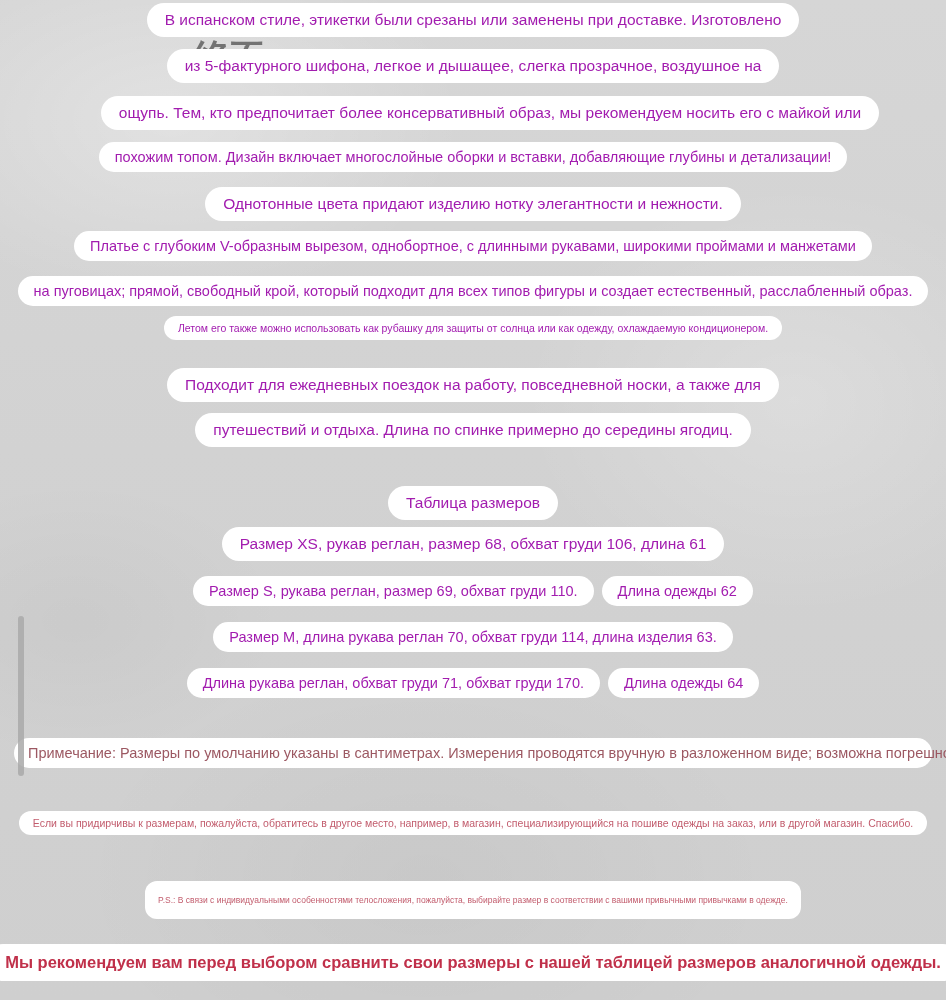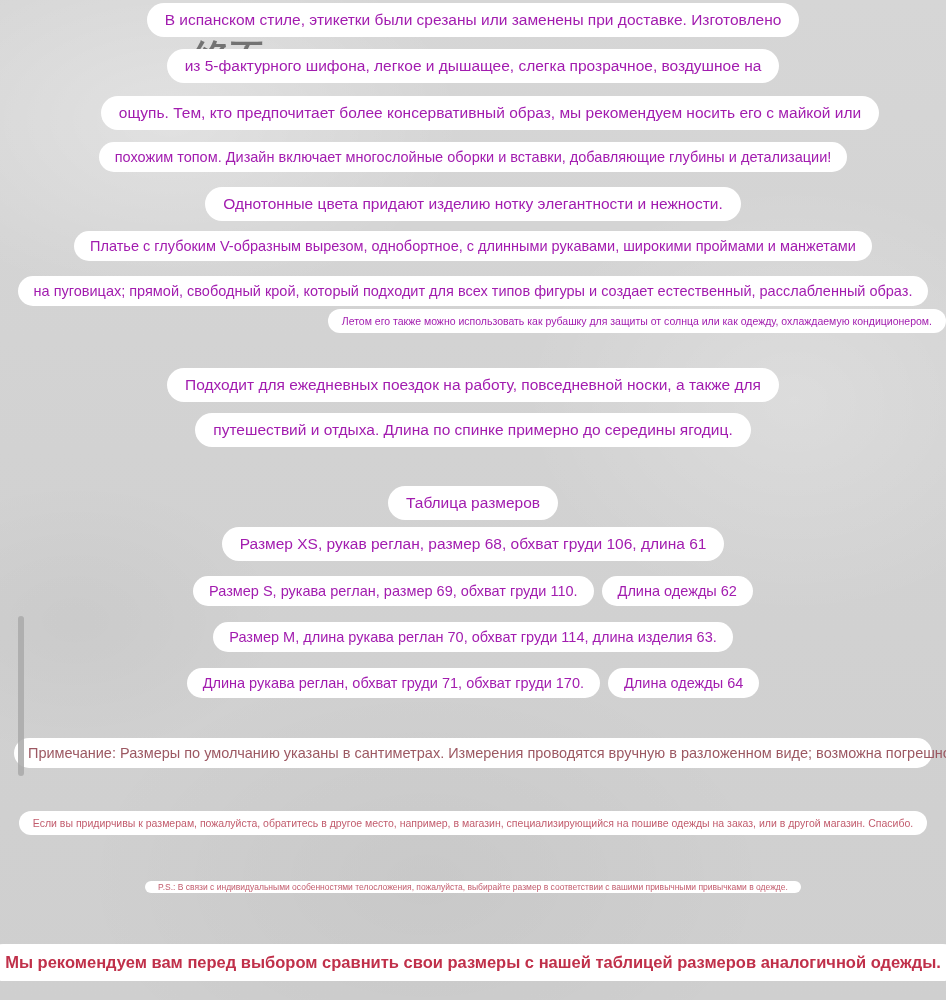--- a/index.html
+++ b/index.html
@@ -76,21 +76,21 @@
     white-space: nowrap;
     box-sizing: border-box;
     display: inline-block;
     box-shadow: 0 0 0 rgba(0,0,0,0);
   }
 
   
   .s-lg   { font-size: 15.5px; padding: 8px 18px; border-radius: 17px; }
   .s-md   { font-size: 14.5px; padding: 7px 16px; border-radius: 16px; }
   .s-sm   { font-size: 10.5px; padding: 6px 14px; border-radius: 13px; }
-  .s-xs   { font-size: 8.5px;  padding: 1px 13px; border-radius: 12px; }
+  .s-xs   { font-size: 8.5px;  padding: 14px 13px; border-radius: 12px; }
   .s-note { font-size: 14.5px; padding: 7px 14px; border-radius: 15px; }
   .s-final{ font-size: 16.5px; padding: 9px 20px; border-radius: 18px; font-weight: 700; }
 
   
   .c-dark  { color: #a21caf; }
   .c-note  { color: #9c5862; }
   .c-pink  { color: #c25c6d; }
   .c-red   { color: #c0304a; }
 
   
@@ -127,21 +127,21 @@
   </div>
 
   <div class="row" style="top:231px;">
     <span class="pill s-md c-dark">Платье с глубоким V-образным вырезом, однобортное, с длинными рукавами, широкими проймами и манжетами</span>
   </div>
 
   <div class="row" style="top:276px;align-items:flex-end;">
     <span class="pill s-md c-dark">на пуговицах; прямой, свободный крой, который подходит для всех типов фигуры и создает естественный, расслабленный образ.</span>
   </div>
 
-  <div class="row" style="top:309px;justify-content:flex-end;">
+  <div class="row" style="top:316px;">
     <span class="pill s-sm c-dark">Летом его также можно использовать как рубашку для защиты от солнца или как одежду, охлаждаемую кондиционером.</span>
   </div>
 
   <div class="row" style="top:368px;">
     <span class="pill s-lg c-dark">Подходит для ежедневных поездок на работу, повседневной носки, а также для</span>
   </div>
 
   <div class="row" style="top:413px;">
     <span class="pill s-lg c-dark">путешествий и отдыха. Длина по спинке примерно до середины ягодиц.</span>
   </div>

